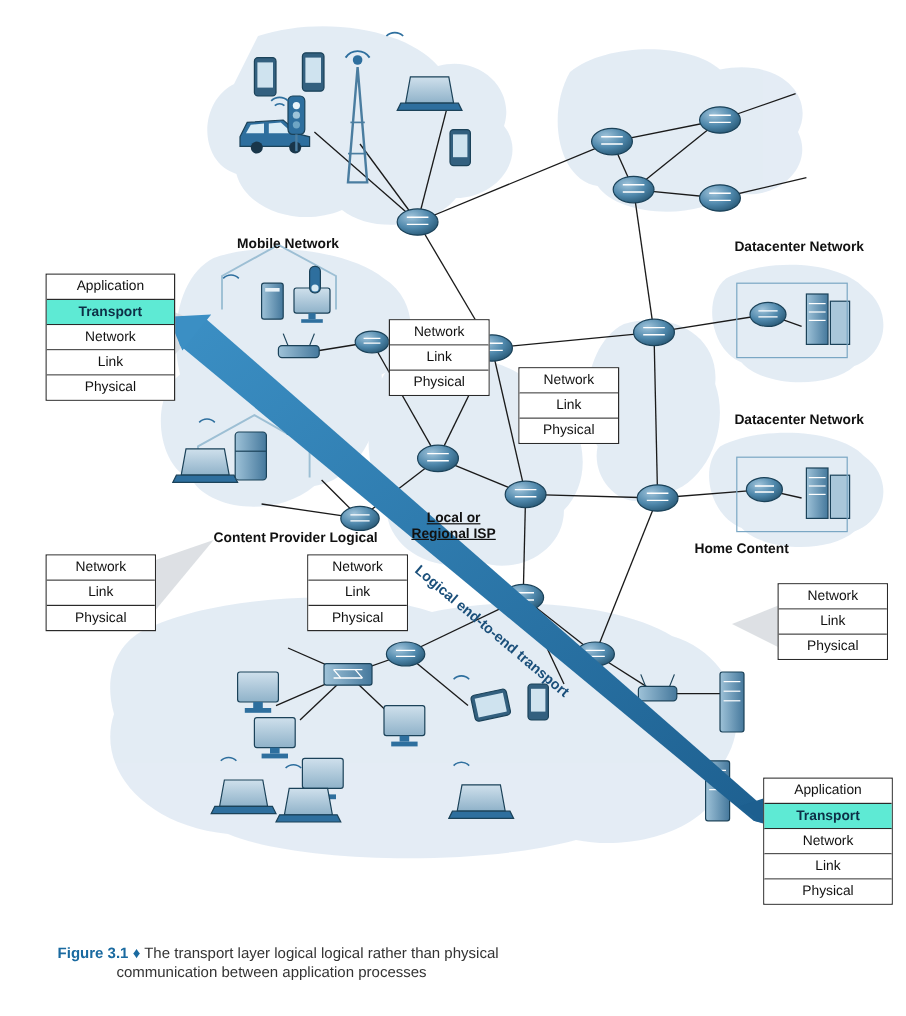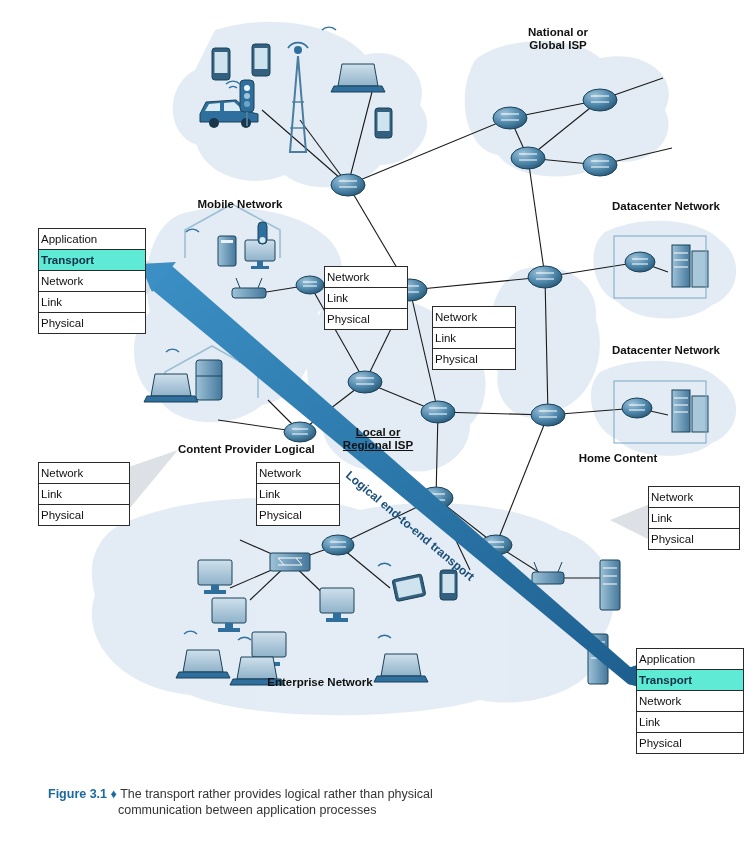--- a/index.html
+++ b/index.html
@@ -31,21 +31,21 @@
   .stack {
     position: absolute;
     border: 1px solid #2a2a2a;
     background: #ffffff;
     font-size: 11.5px;
     z-index: 30;
     box-sizing: border-box;
   }
   .stack .row {
     border-bottom: 1px solid #2a2a2a;
-    text-align: left;
+    text-align: center;
     padding: 3px 2px 3px 2px;
     line-height: 14px;
     white-space: nowrap;
     background: #ffffff;
     box-sizing: border-box;
   }
   .stack .row:last-child { border-bottom: none; }
   .stack .row.hl {
     background: #5eead4;
     color: #0d2f46;
@@ -83,21 +83,21 @@
   .caption .figno {
     color: #1a6aa0;
     font-weight: bold;
     text-align: right;
   }
   .caption .capbody {
     display: inline;
   }
   .caption .capline2 {
     display: block;
-    margin-left: 70px;
+    margin-left: 49px;
   }
 </style>
 </head>
 <body>
 
 <div id="figure">
 
   <svg id="canvas" viewBox="0 0 755 847">
     <defs>
       <linearGradient id="arrowgrad" x1="0" y1="0" x2="1" y2="1">
@@ -510,36 +510,34 @@
   </div>
 
   <div class="stack" style="left:648px; top:486px; width:92px;">
     <div class="row">Network</div>
     <div class="row">Link</div>
     <div class="row">Physical</div>
   </div>
 
   <div class="netlabel" style="left:175px; top:158px; width:130px;margin-top:40px;">Mobile Network</div>
 
-  <div class="netlabel" style="left:498px; top:26px; width:120px;">National or<br>Global ISP</div>
 
   <div class="netlabel" style="left:588px; top:200px; width:156px;">Datacenter Network</div>
 
   <div class="netlabel" style="left:588px; top:344px; width:156px;">Datacenter Network</div>
 
   <div class="netlabel" style="left:520px; top:452px; width:196px;">Home Content</div>
 
   <div class="netlabel" style="left:178px; top:443px; width:120px;">Content Provider Logical</div>
 
   <div class="netlabel" style="left:330px; top:426px; width:96px;text-decoration:underline;">Local or<br>Regional ISP</div>
 
-  <div class="netlabel" style="left:220px; top:676px; width:200px;">Enterprise Network</div>
 
   <div class="arrow-label" style="left:352px; top:468px; transform: rotate(40deg);">Logical end-to-end transport</div>
 
   <div class="caption">
     <span class="figno">Figure 3.1</span>
     <span class="figno">♦</span>
-    <span class="capbody">The transport rather provides logical rather than physical</span>
+    <span class="capbody">The transport layer logical logical rather than physical</span>
     <span class="capline2">communication between application processes</span>
   </div>
 
 </div>
 
 </body></html>

